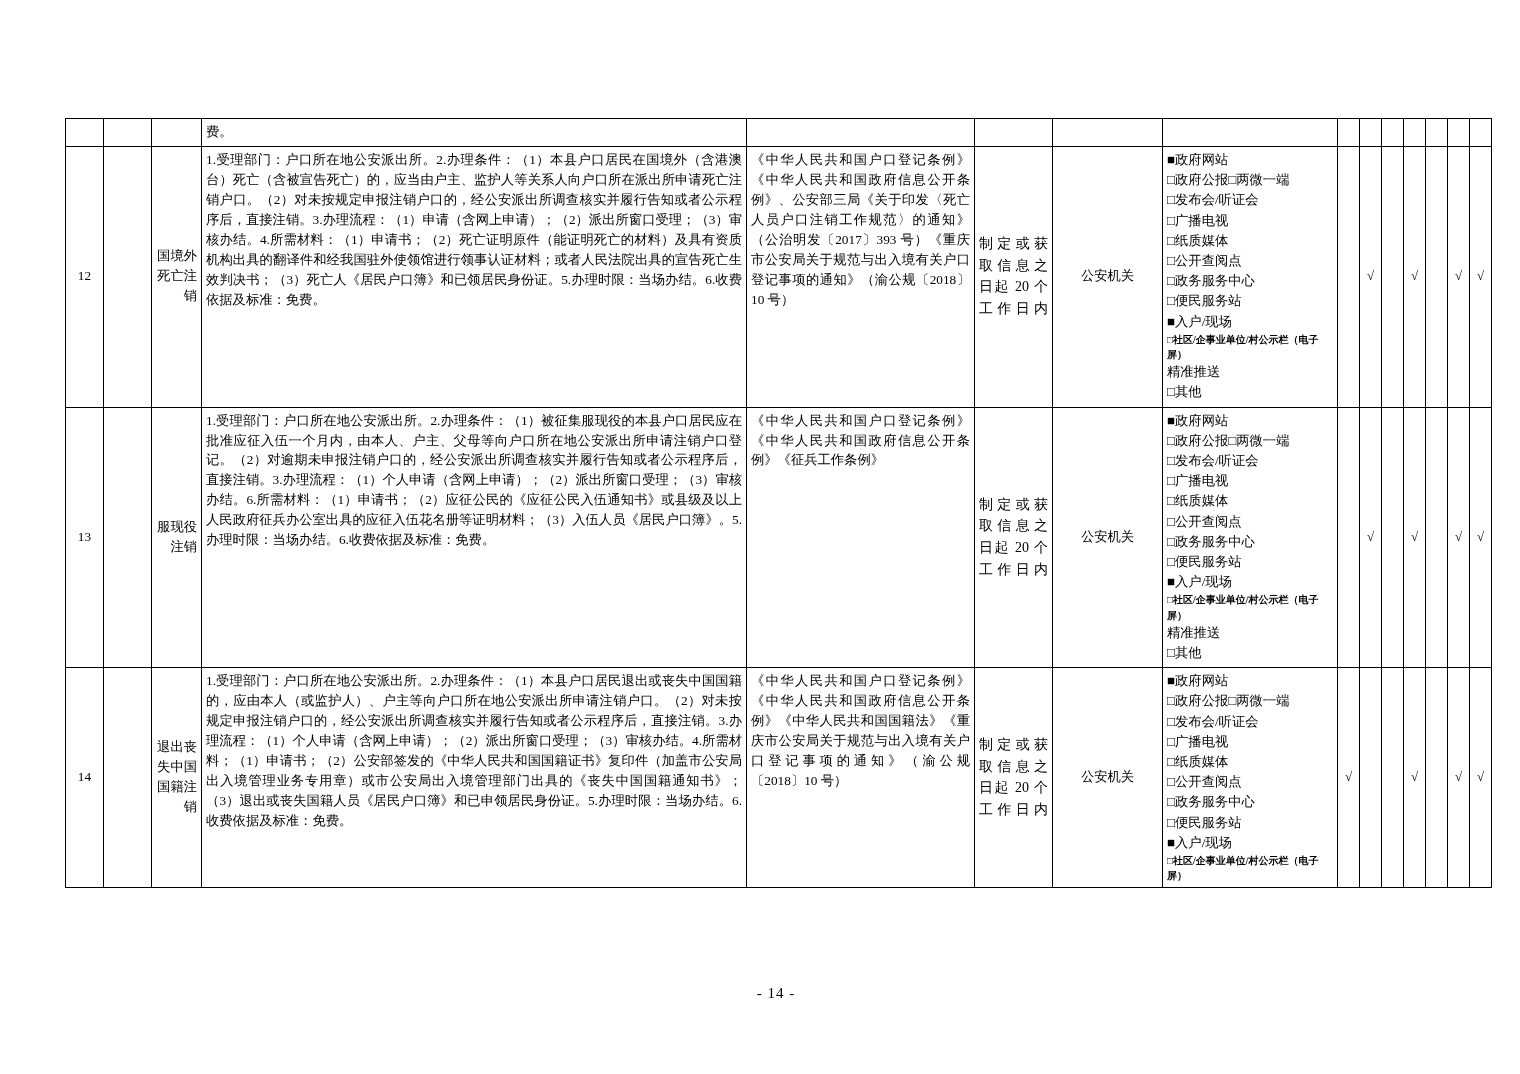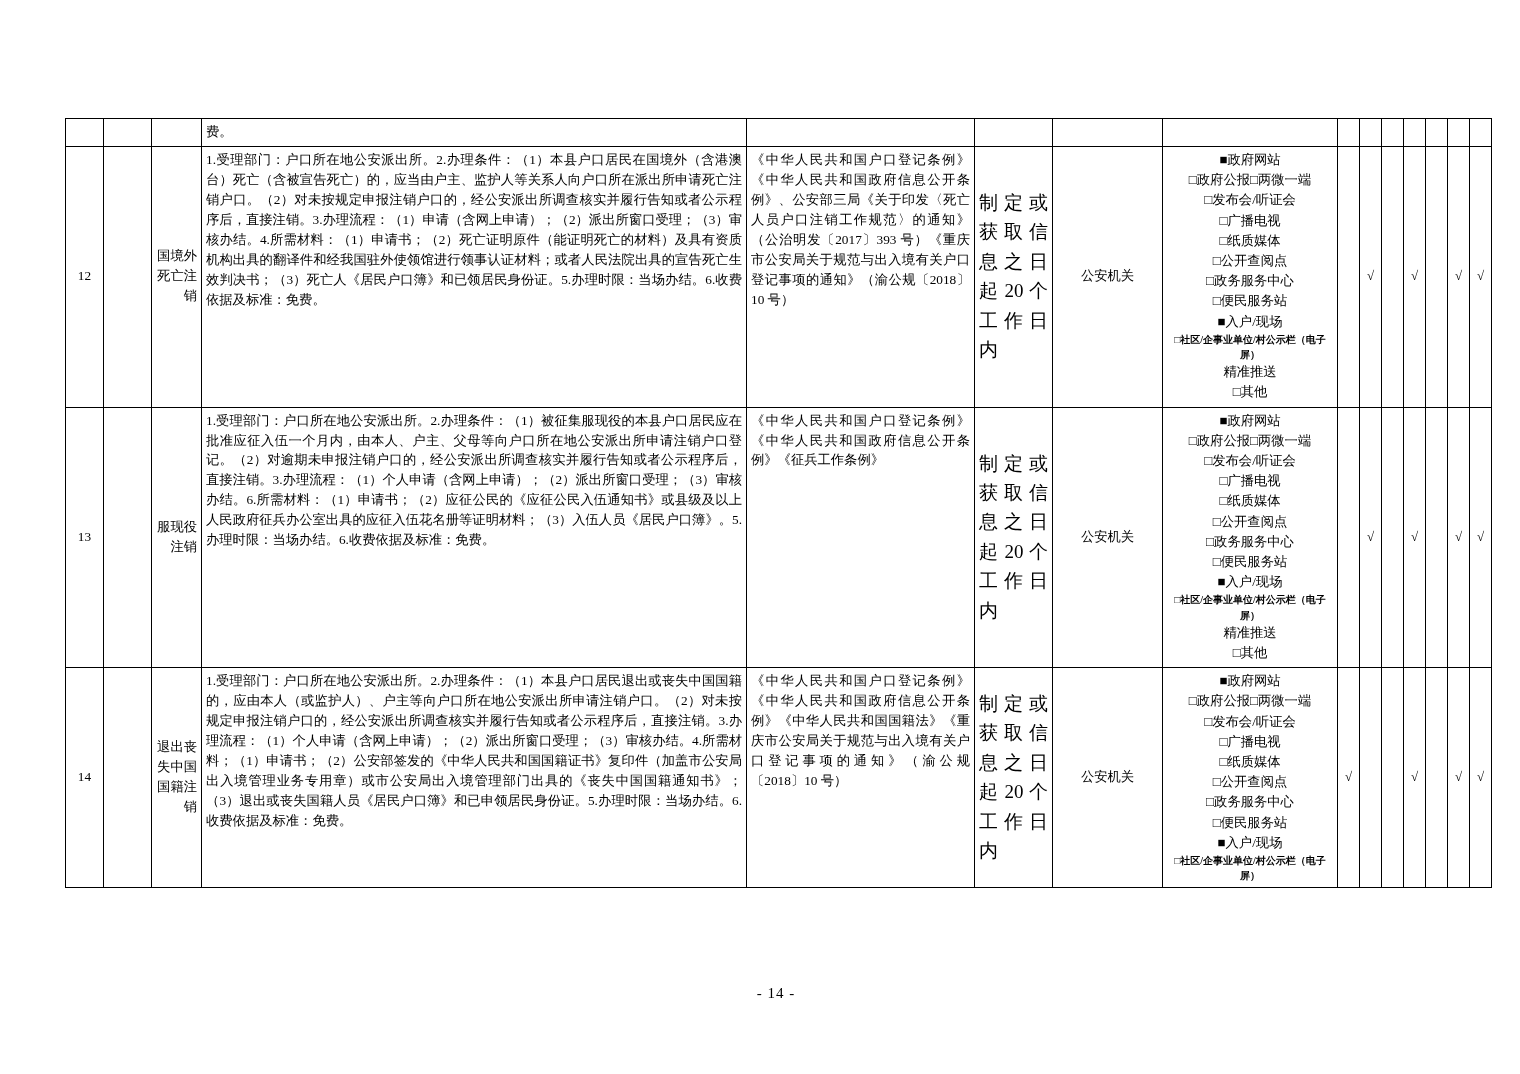--- a/index.html
+++ b/index.html
@@ -36,38 +36,38 @@
     font-size: 13.3px;
     line-height: 1.5;
   }
   .c-num      { width: 38px;  text-align: center; vertical-align: middle !important; }
   .c-blank1   { width: 48px; }
   .c-name     { width: 50px;  text-align: right; vertical-align: middle !important; line-height: 1.5; }
   .c-content  { width: 545px; text-align: justify; }
   .c-basis    { width: 228px; text-align: justify; }
   .c-time     { width: 78px;  vertical-align: middle !important; text-align: justify; }
   .c-org      { width: 110px; vertical-align: middle !important; text-align: center; }
-  .c-channel  { width: 175px; text-align: center; }
+  .c-channel  { width: 175px; }
   .c-chk      { width: 22px;  text-align: center; vertical-align: middle !important; }
 
   .row-top td { height: 20px; padding-top: 1px; padding-bottom: 1px; }
   .cell-text { white-space: pre-wrap; }
   .channel-line { white-space: nowrap; font-size: 13.3px; line-height: 1.52; }
   .channel-wrap { white-space: pre-wrap; font-size: 10px; line-height: 1.52; font-weight: bold; }
   .check { font-size: 13px; }
   .footer {
     position: absolute;
     left: 16px;
     top: 985px;
     width: 1520px;
     text-align: center;
     font-size: 15px;
     letter-spacing: 1px;
   }
-  .timecell { font-size: 19px; line-height: 1.55; text-align: justify; text-align-last: justify; }
+  .timecell { font-size: 14px; line-height: 1.55; text-align: justify; text-align-last: justify; }
 </style>
 </head>
 <body>
 
 <div class="page">
 
   <table class="main">
     <colgroup>
       <col class="c-num">
         <col class="c-blank1">

